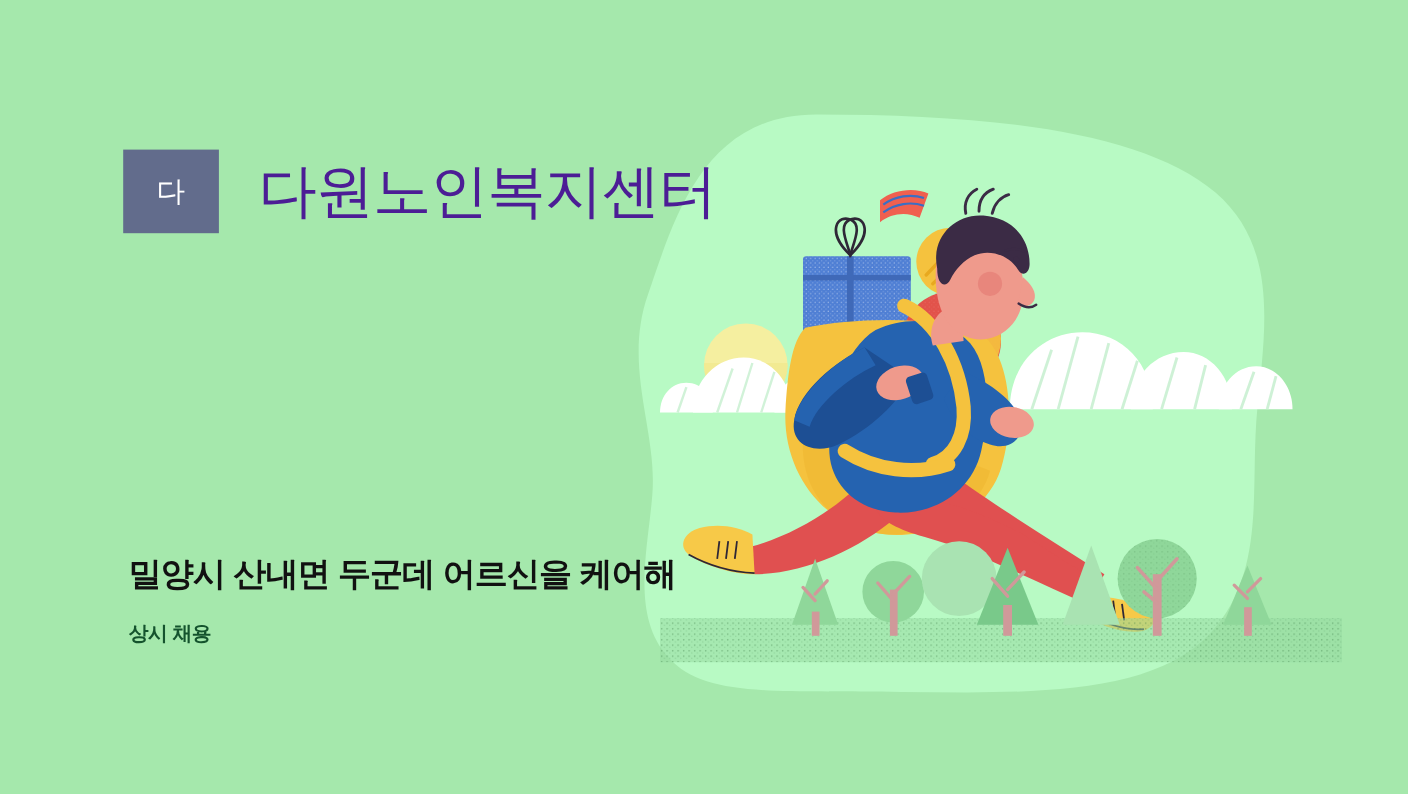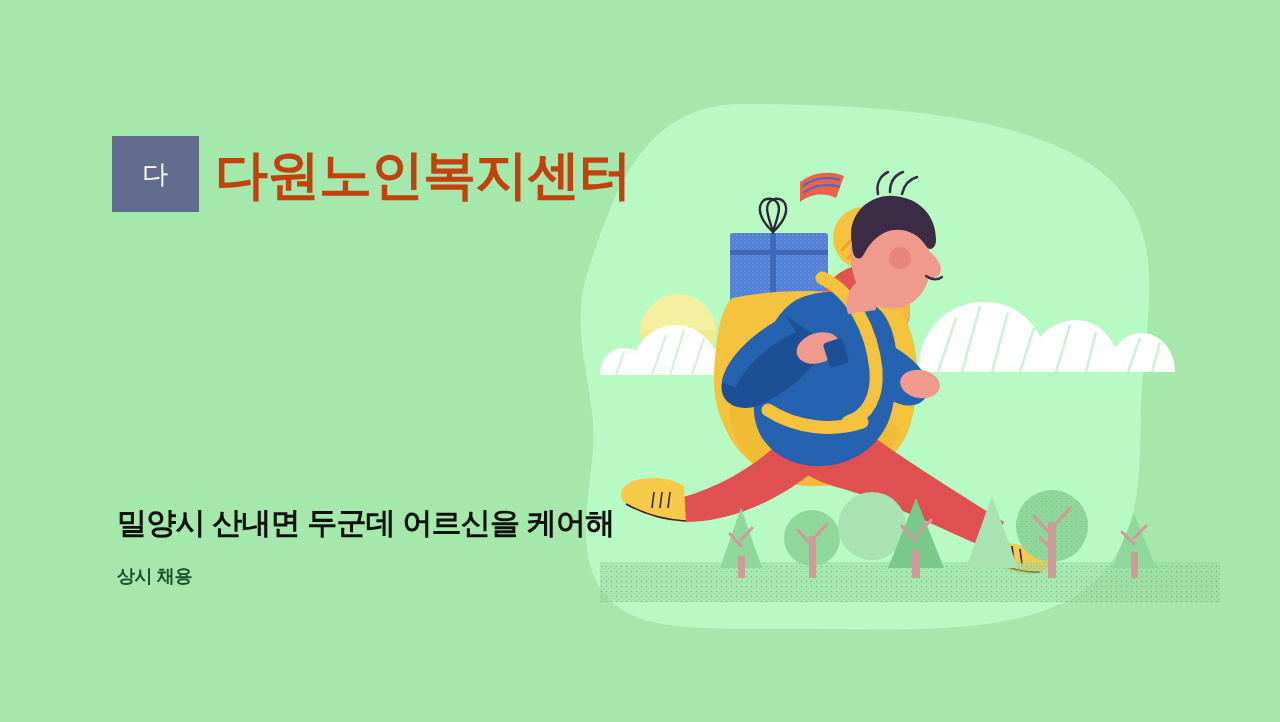--- a/index.html
+++ b/index.html
@@ -53,24 +53,24 @@
     color: #ffffff;
     display: flex;
     align-items: center;
     justify-content: center;
     font-size: 26px;
     font-weight: 400;
     letter-spacing: 0.5px;
     flex: 0 0 auto;
   }
   .brand-name {
-    margin-left: 16px;
+    margin-left: 36px;
     font-size: 53px;
-    font-weight: 700;
-    color: #c2410c;
+    font-weight: 400;
+    color: #4c1d95;
     line-height: 1;
     white-space: nowrap;
     letter-spacing: -1px;
   }
 
   
   .copy-block {
     position: absolute;
     left: 117px;
     top: 503px;

